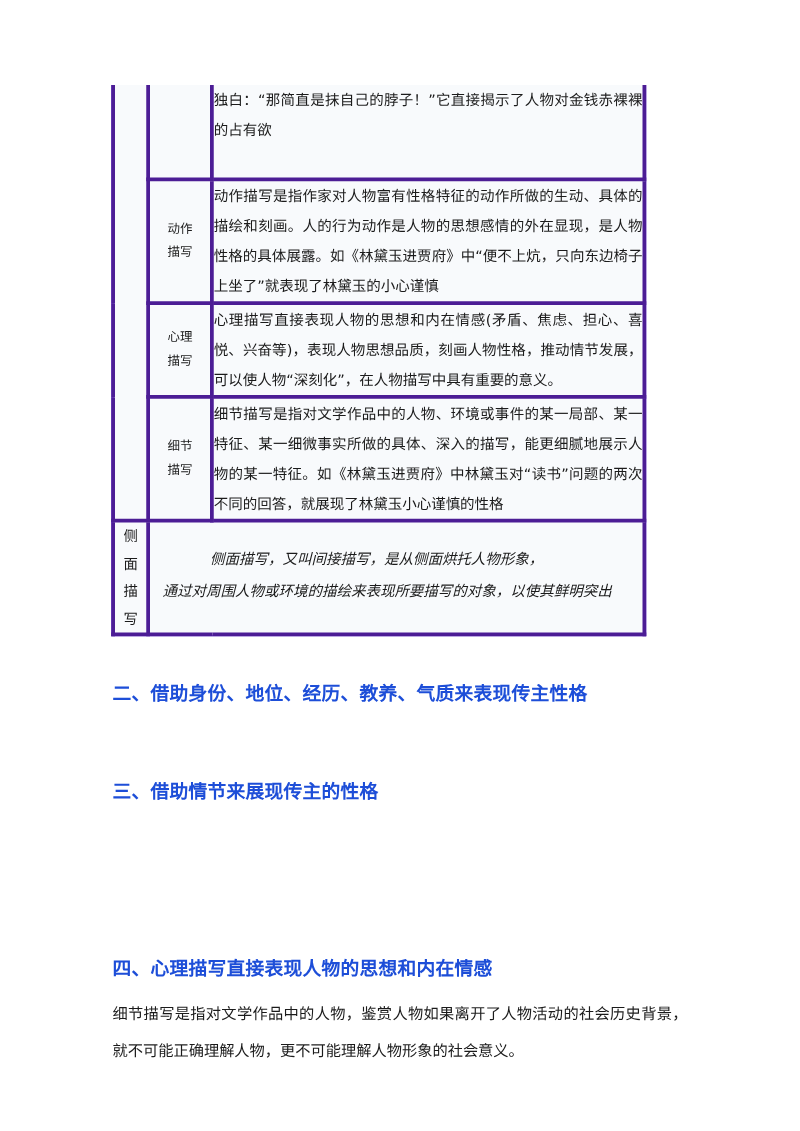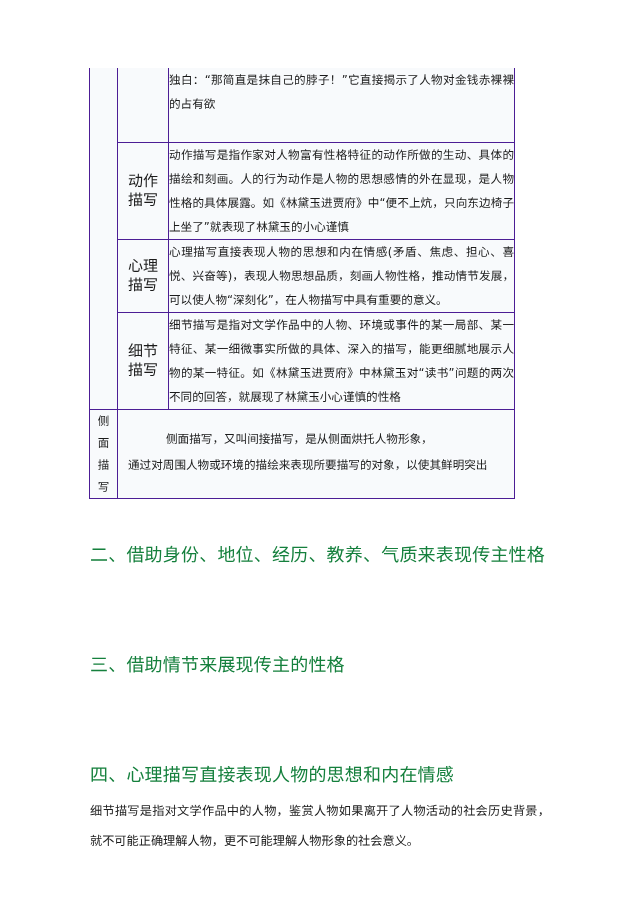--- a/index.html
+++ b/index.html
@@ -30,21 +30,21 @@
   .doc-table {
     position: absolute;
     left: 89px;
     top: 68px;
     width: 425px;
     border-collapse: collapse;
     table-layout: fixed;
     background: #8b5cf6;
   }
   .doc-table td {
-    border: 1px solid #4c1d95;
+    border: 3px solid #4c1d95;
     background: #f8fafc;
     vertical-align: middle;
     padding: 0;
   }
   .col-outer { width: 28px; }
   .col-label { width: 51px; }
   .col-body  { width: 346px; }
 
   
   .outer-blank {
@@ -58,73 +58,74 @@
     text-align: center;
     color: #1b1b1b;
     padding: 6px 0;
     letter-spacing: 0;
   }
   .vert-label span {
     display: block;
   }
 
   .label-cell {
-    font-size: 15px;
+    font-size: 10px;
     line-height: 19px;
     text-align: center;
     color: #1b1b1b;
     padding: 2px 4px;
   }
   .label-cell span { display: block; white-space: nowrap; }
 
   .body-cell {
     font-size: 11.6px;
     line-height: 24px;
     color: #1b1b1b;
     padding: 5px 9px 5px 10px;
     text-align: justify;
     text-justify: inter-ideograph;
   }
   .body-cell.tall { padding-bottom: 26px; }
 
   .body-cell.centeredpara {
     padding: 14px 10px 18px 10px;
     line-height: 26px;
+    font-style: italic;
   }
   .body-cell.centeredpara .indent { text-indent: 38px; display: block; }
 
   
   tr.first-row td { border-top: 1px solid #3c3c3c; }
   tr.first-row td.no-top { border-top: none; }
 
   
   .section {
     position: absolute;
     left: 90px;
     width: 460px;
   }
   .sec-head {
-    color: #15803d;
-    font-weight: normal;
-    font-size: 18px;
+    color: #1d4ed8;
+    font-weight: bold;
+    font-size: 15px;
     line-height: 18px;
     letter-spacing: 0.2px;
     white-space: nowrap;
   }
   .sec-body {
     color: #1b1b1b;
     font-size: 12.2px;
     line-height: 30px;
     margin-top: 12px;
     text-align: justify;
     text-justify: inter-ideograph;
   }
 
   #sec-2 { top: 546px; }
-  #sec-3 { top: 656px; }
+  #sec-3 { top: 624px; }
   #sec-4 { top: 766px; }
 </style>
 </head>
 <body>
 
 <div class="page">
 
   <table class="doc-table">
     <colgroup>
       <col class="col-outer">

